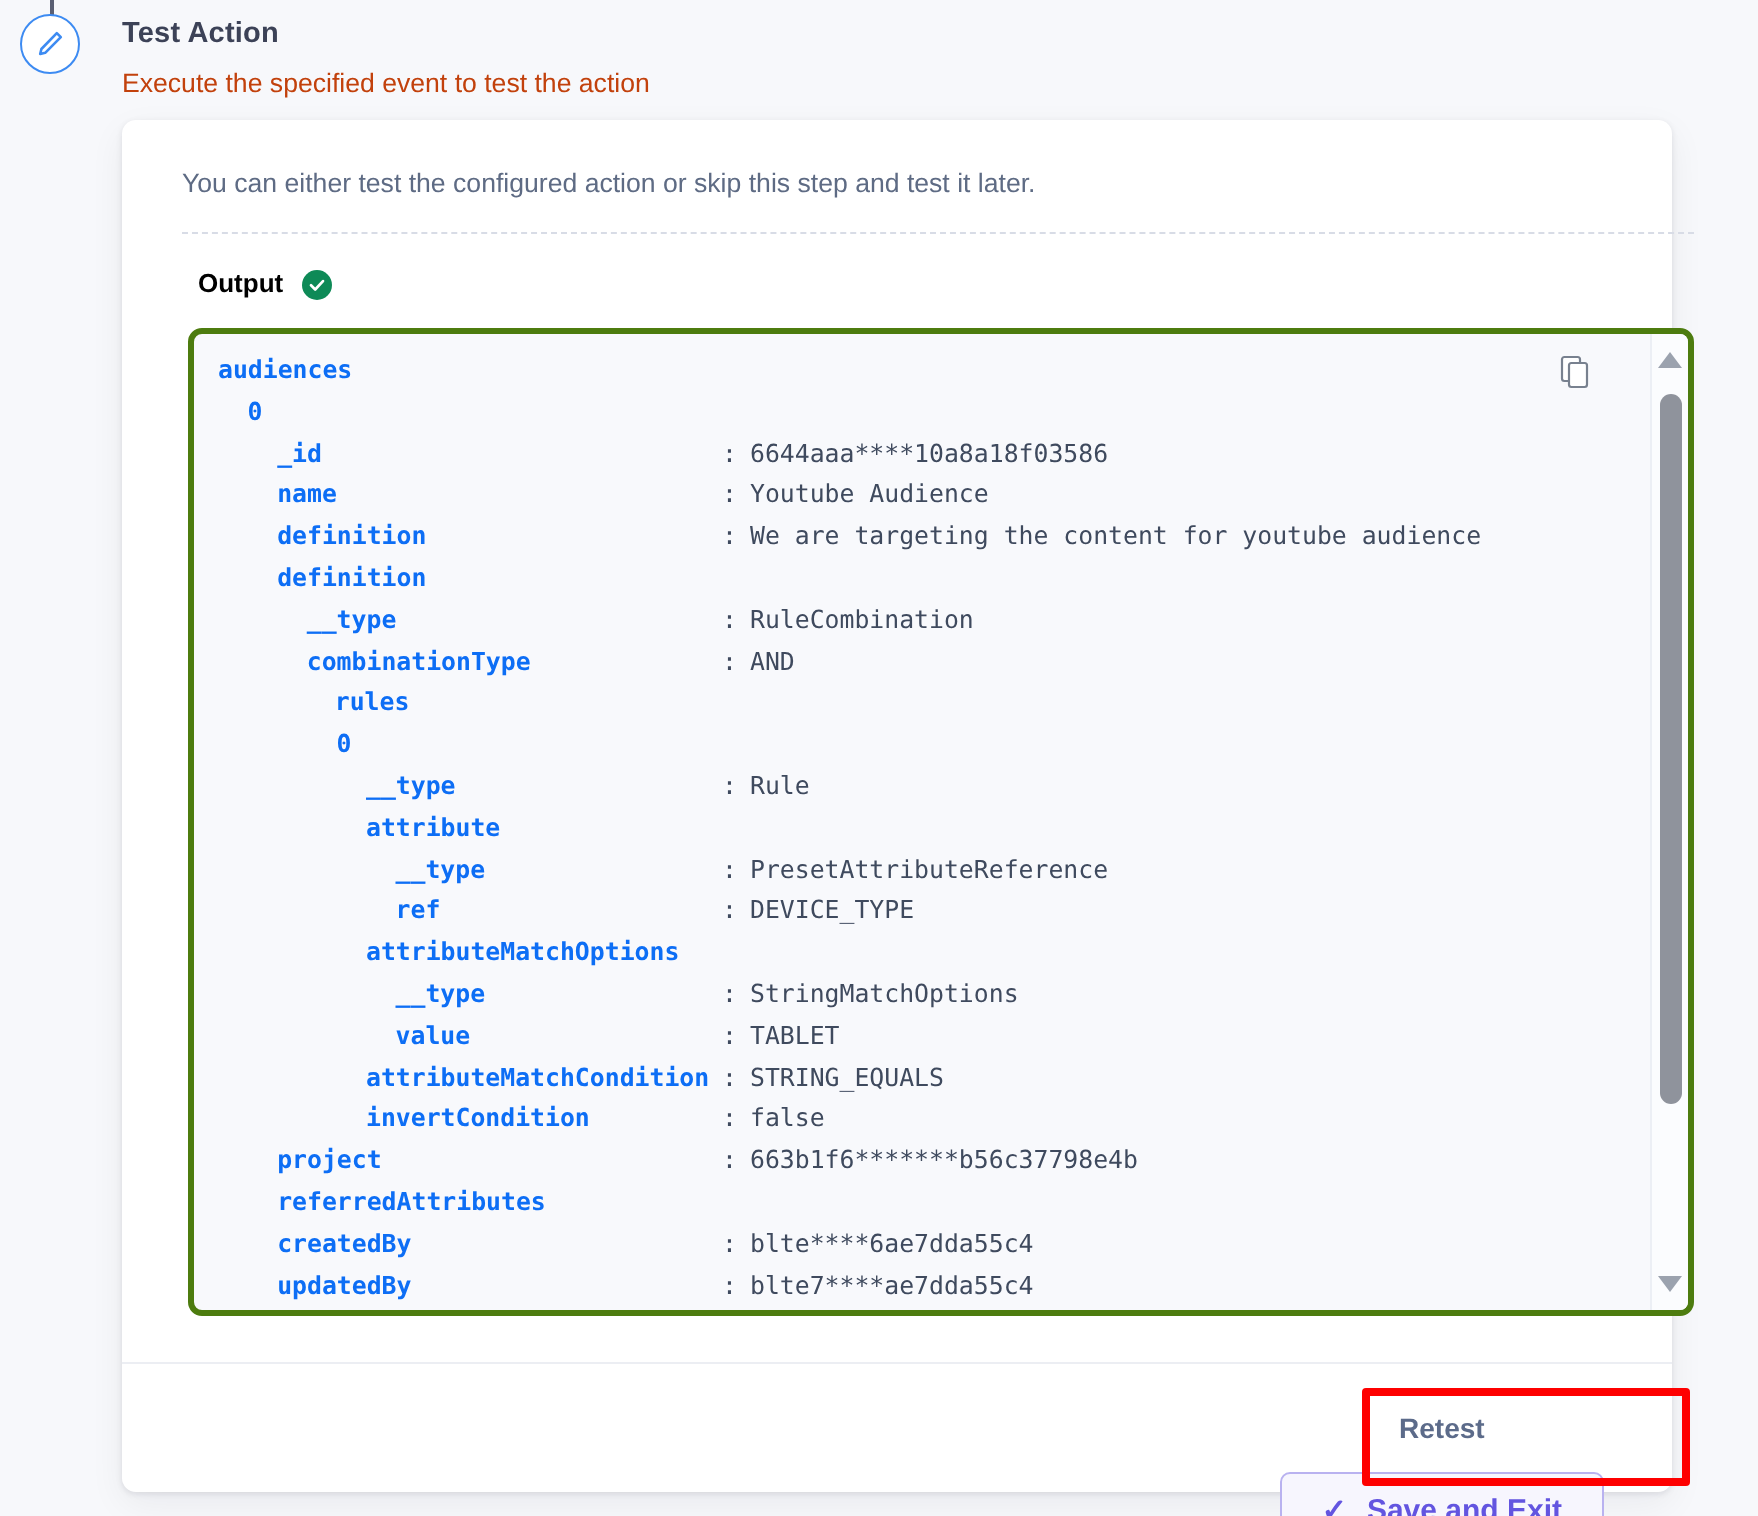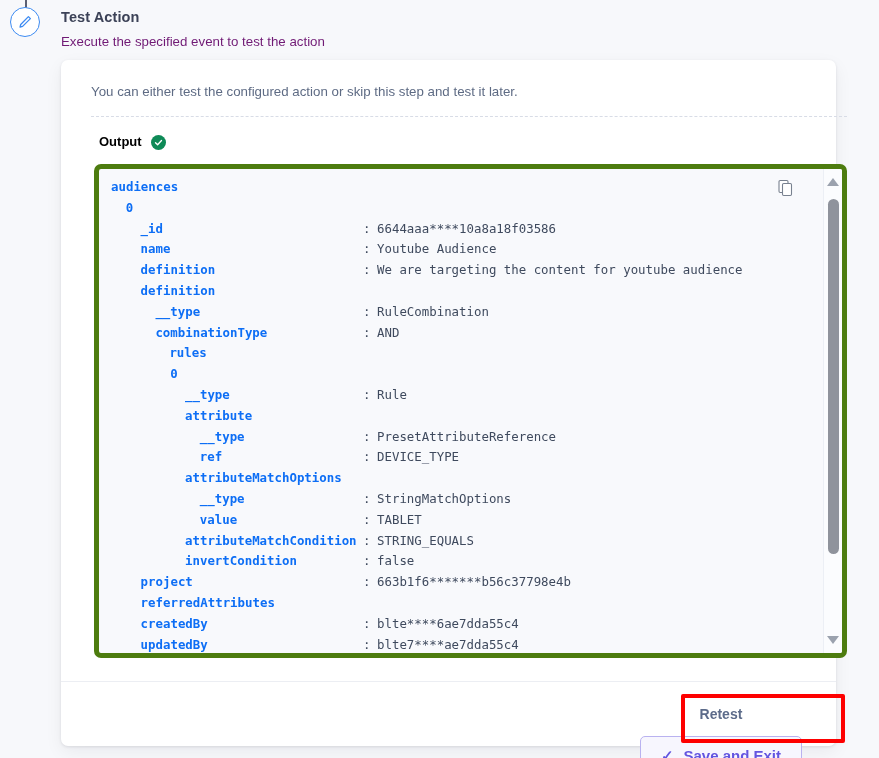--- a/index.html
+++ b/index.html
@@ -56,21 +56,21 @@
   .header-title {
     font-size: 14.5px;
     font-weight: bold;
     color: #3c4257;
     letter-spacing: .1px;
     margin: 0 0 7px 0;
     line-height: 18px;
   }
   .header-sub {
     font-size: 13.3px;
-    color: #701a75;
+    color: #c2410c;
     margin: 0;
     line-height: 18px;
   }
 
   
   .card {
     position: absolute;
     left: 61px;
     top: 60px;
     width: 775px;
@@ -120,21 +120,21 @@
   .check-badge svg { display: block; }
 
   
   .output-panel {
     position: absolute;
     left: 33px;
     top: 104px;
     width: 753px;
     height: 494px;
     background: #f8f9fc;
-    border: 5px solid #4d7c0f;
+    border: 3px solid #4d7c0f;
     border-radius: 7px;
     overflow: hidden;
   }
   .code-area {
     position: absolute;
     left: 0; top: 0;
     width: 717px;
     height: 100%;
     padding: 8px 0 0 12px;
     overflow: hidden;

